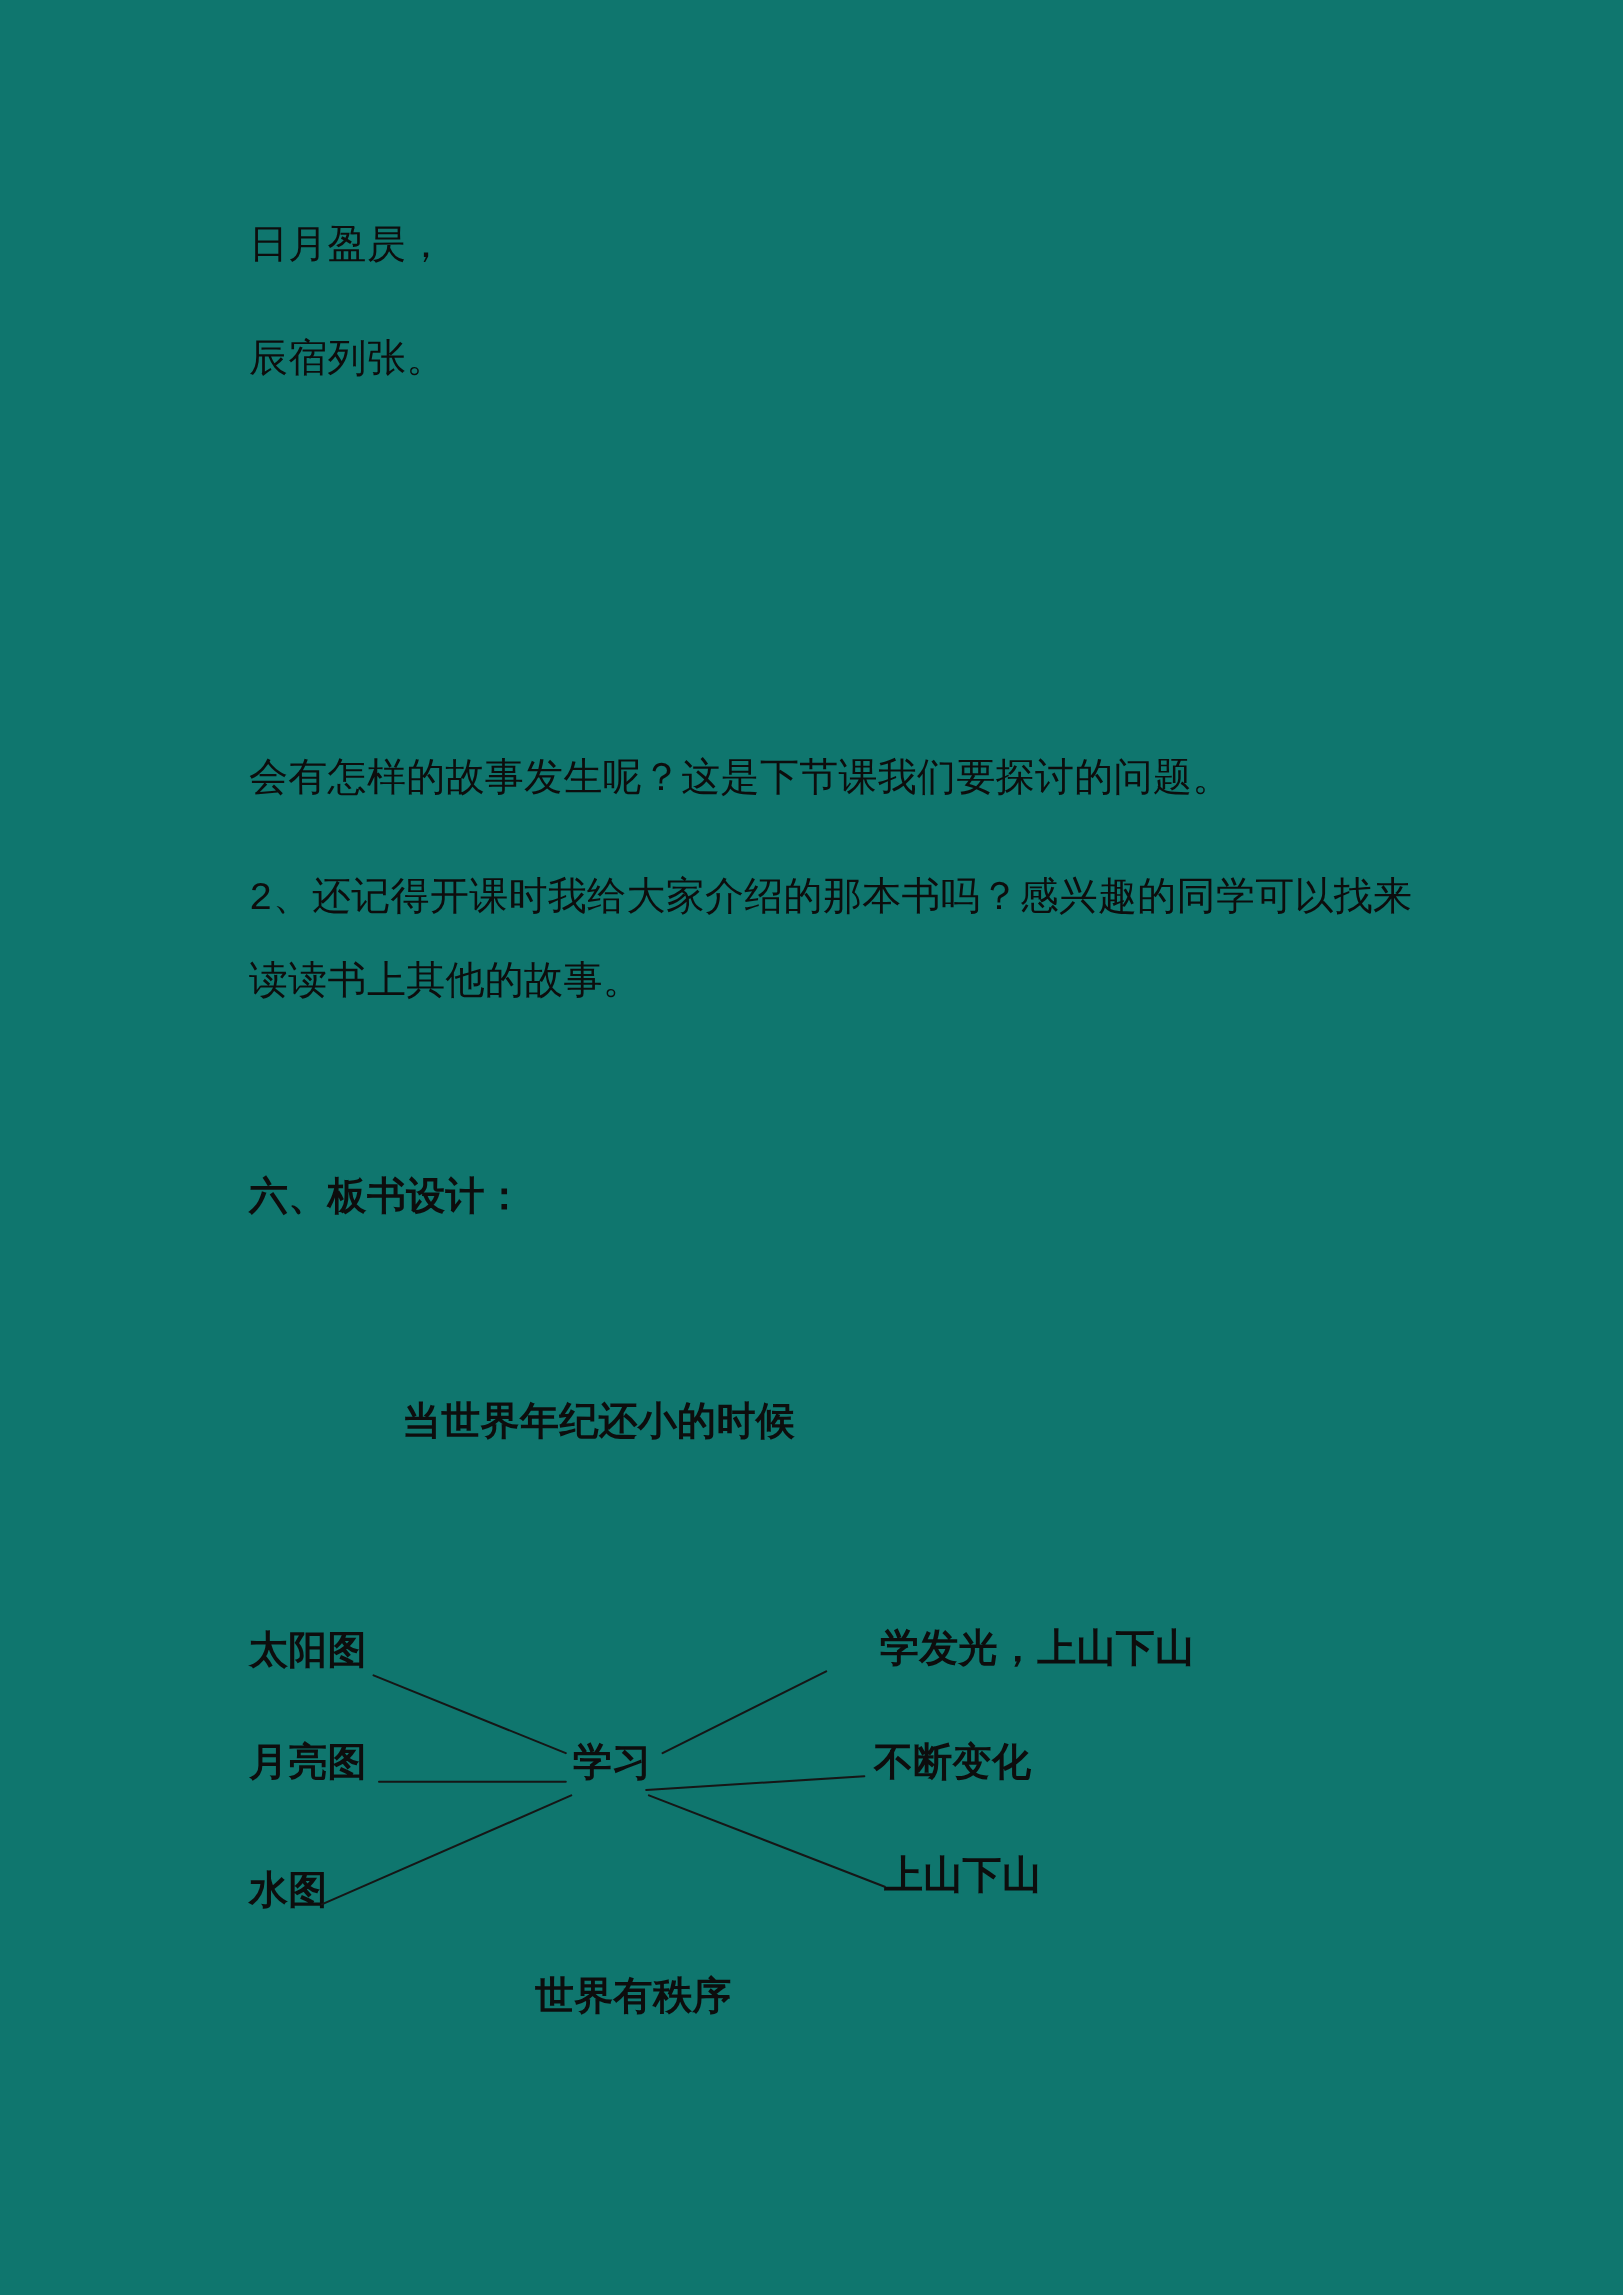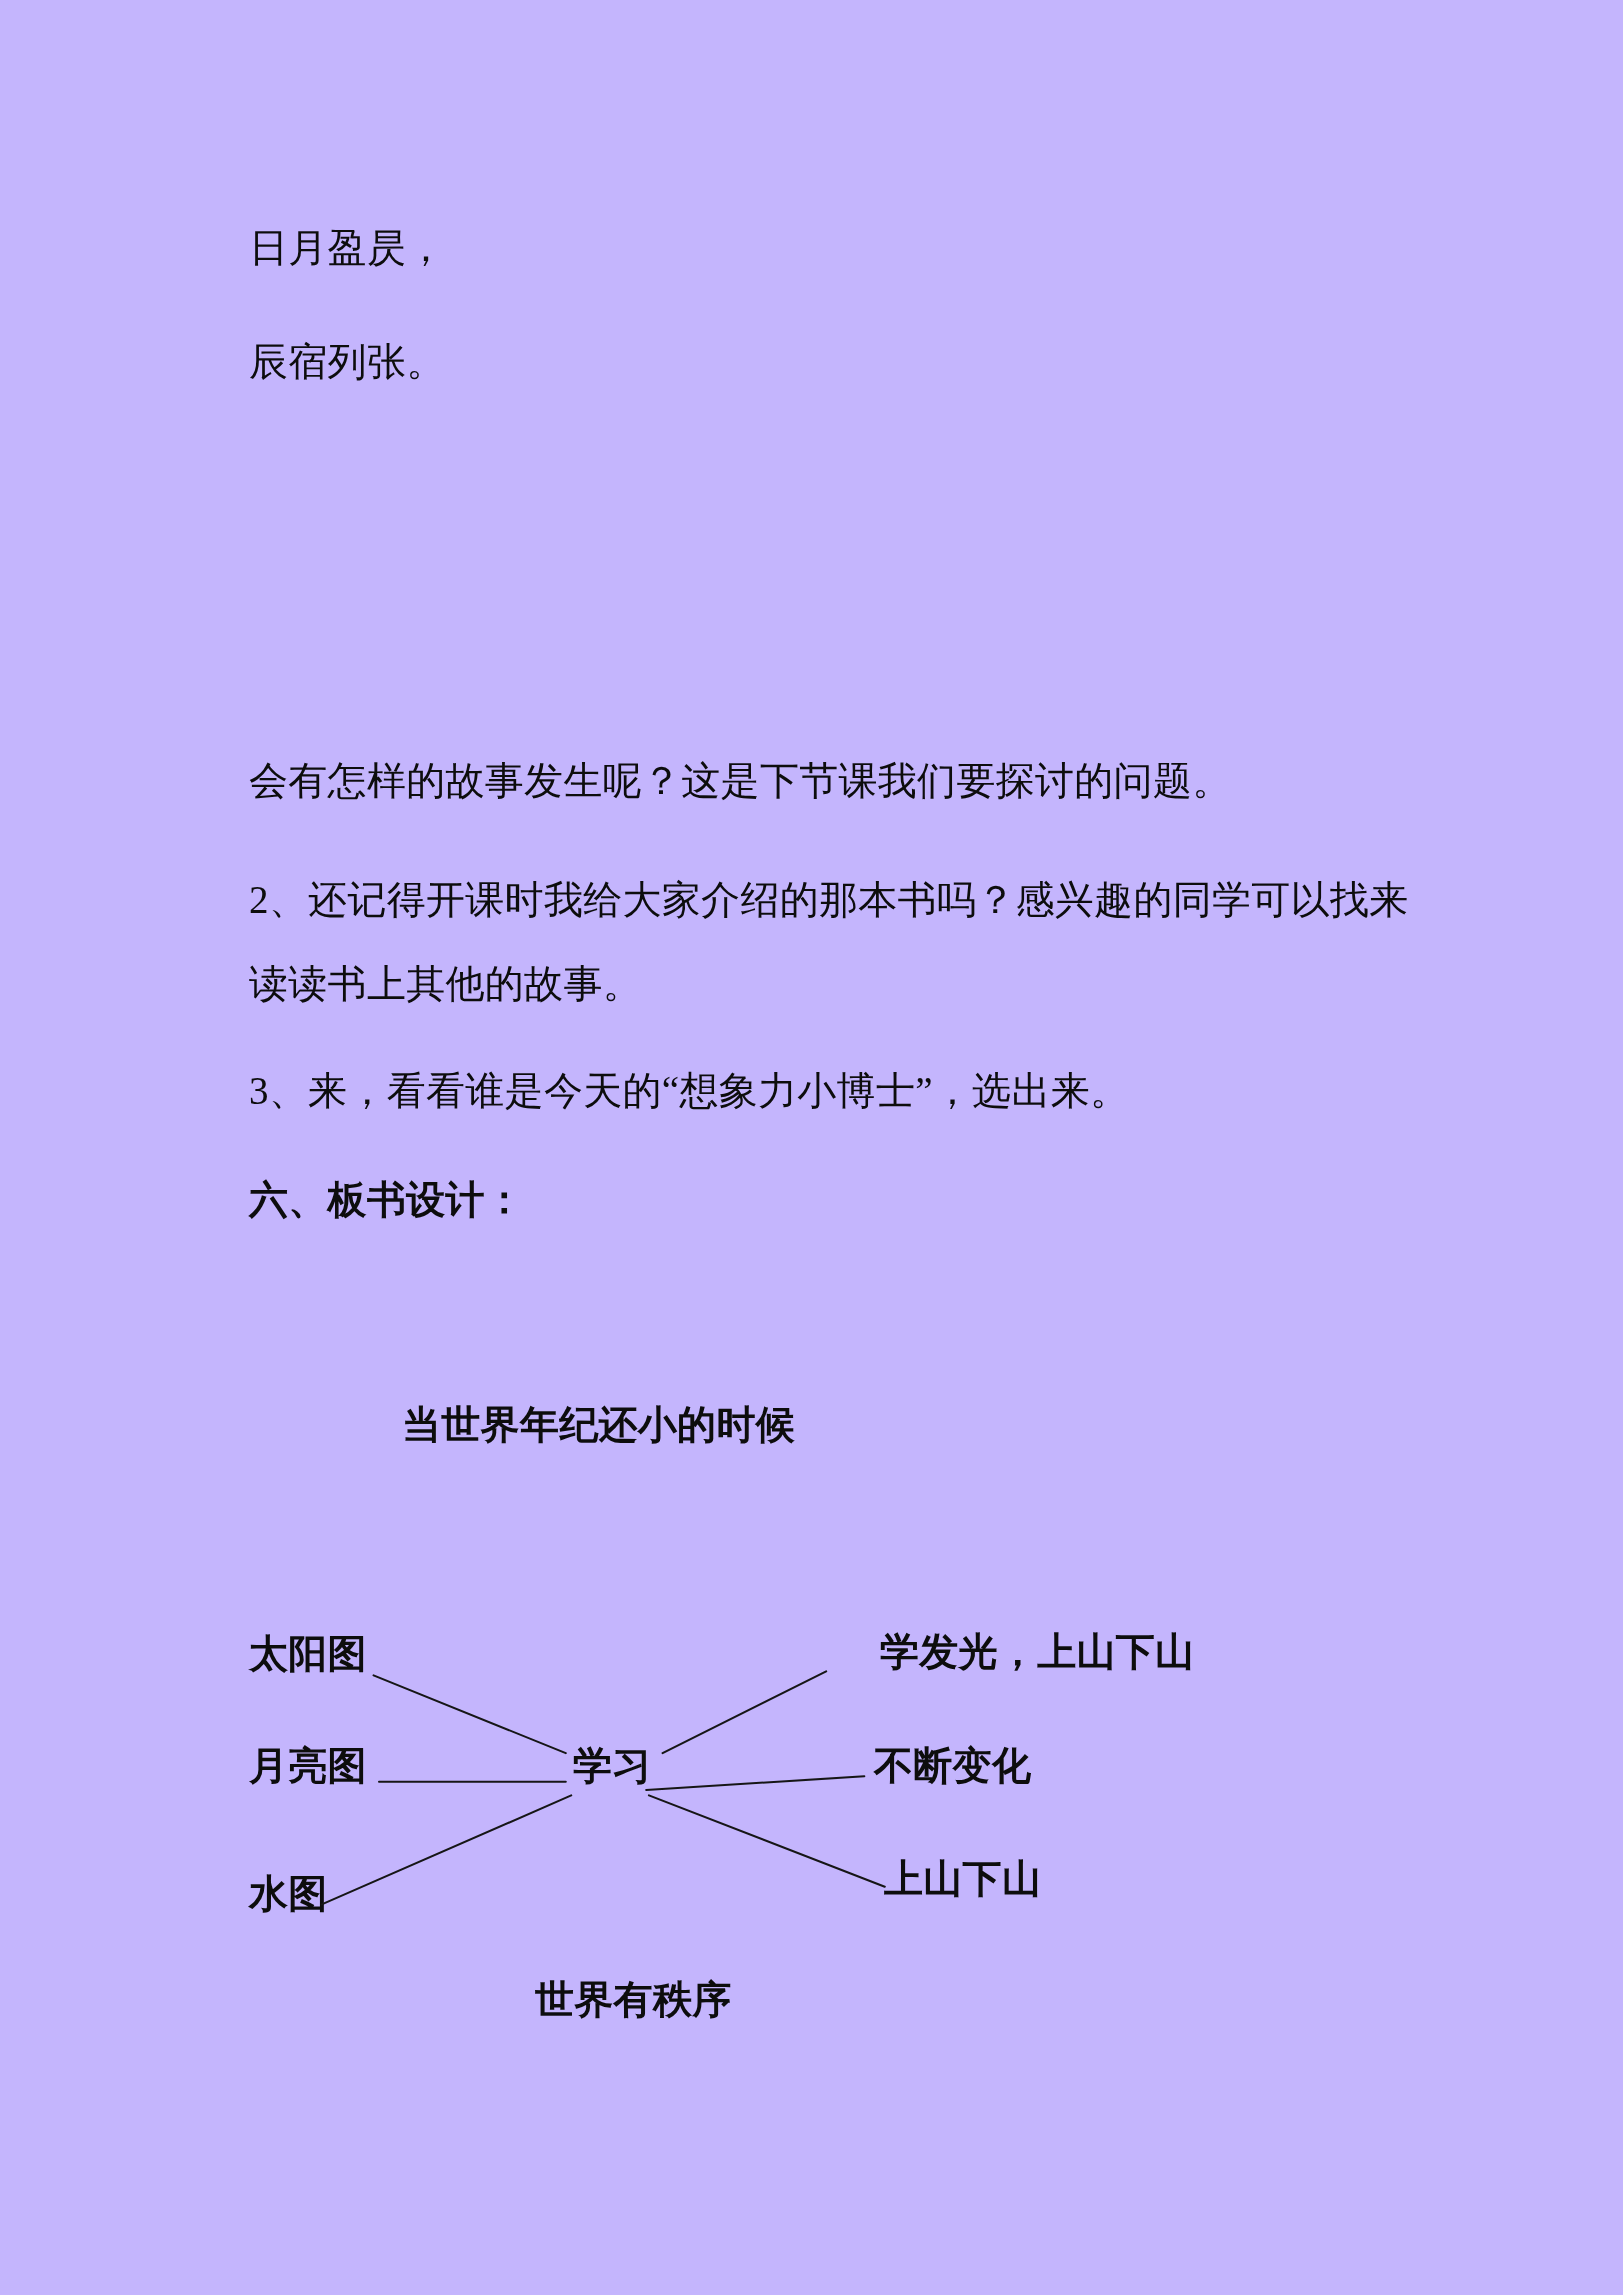--- a/index.html
+++ b/index.html
@@ -4,23 +4,23 @@
 <style>
   html, body {
     margin: 0;
     padding: 0;
     background: #ffffff;
   }
   .page {
     position: relative;
     width: 1623px;
     height: 2295px;
-    background: #c4b5fd;
+    background: #0f766e;
     overflow: hidden;
-    font-family: Liberation Serif, serif;
+    font-family: Liberation Mono, monospace;
     color: #0d0d0d;
   }
   .t {
     position: absolute;
     font-size: 39px;
     line-height: 45px;
     white-space: nowrap;
     letter-spacing: 0.3px;
   }
   .b {
@@ -44,21 +44,20 @@
 <body>
 
 <div class="page">
 
   <div class="t" style="left:249px; top:225px;">日月盈昃，</div>
   <div class="t" style="left:249px; top:339px;">辰宿列张。</div>
 
   <div class="t" style="left:249px; top:758px;">会有怎样的故事发生呢？这是下节课我们要探讨的问题。</div>
   <div class="t" style="left:249px; top:877px;">2、还记得开课时我给大家介绍的那本书吗？感兴趣的同学可以找来</div>
   <div class="t" style="left:249px; top:961px;">读读书上其他的故事。</div>
-  <div class="t" style="left:249px; top:1068px;">3、来，看看谁是今天的“想象力小博士”，选出来。</div>
 
   <div class="t b" style="left:249px; top:1177px;">六、板书设计：</div>
 
   <div class="t b" style="left:402px; top:1402px;">当世界年纪还小的时候</div>
 
   <div class="t b" style="left:249px; top:1631px;">太阳图</div>
   <div class="t b" style="left:837px; top:1629px;margin-left:43px;">学发光，上山下山</div>
 
   <div class="t b" style="left:249px; top:1743px;">月亮图</div>
   <div class="t b" style="left:573px; top:1743px;">学习</div>

